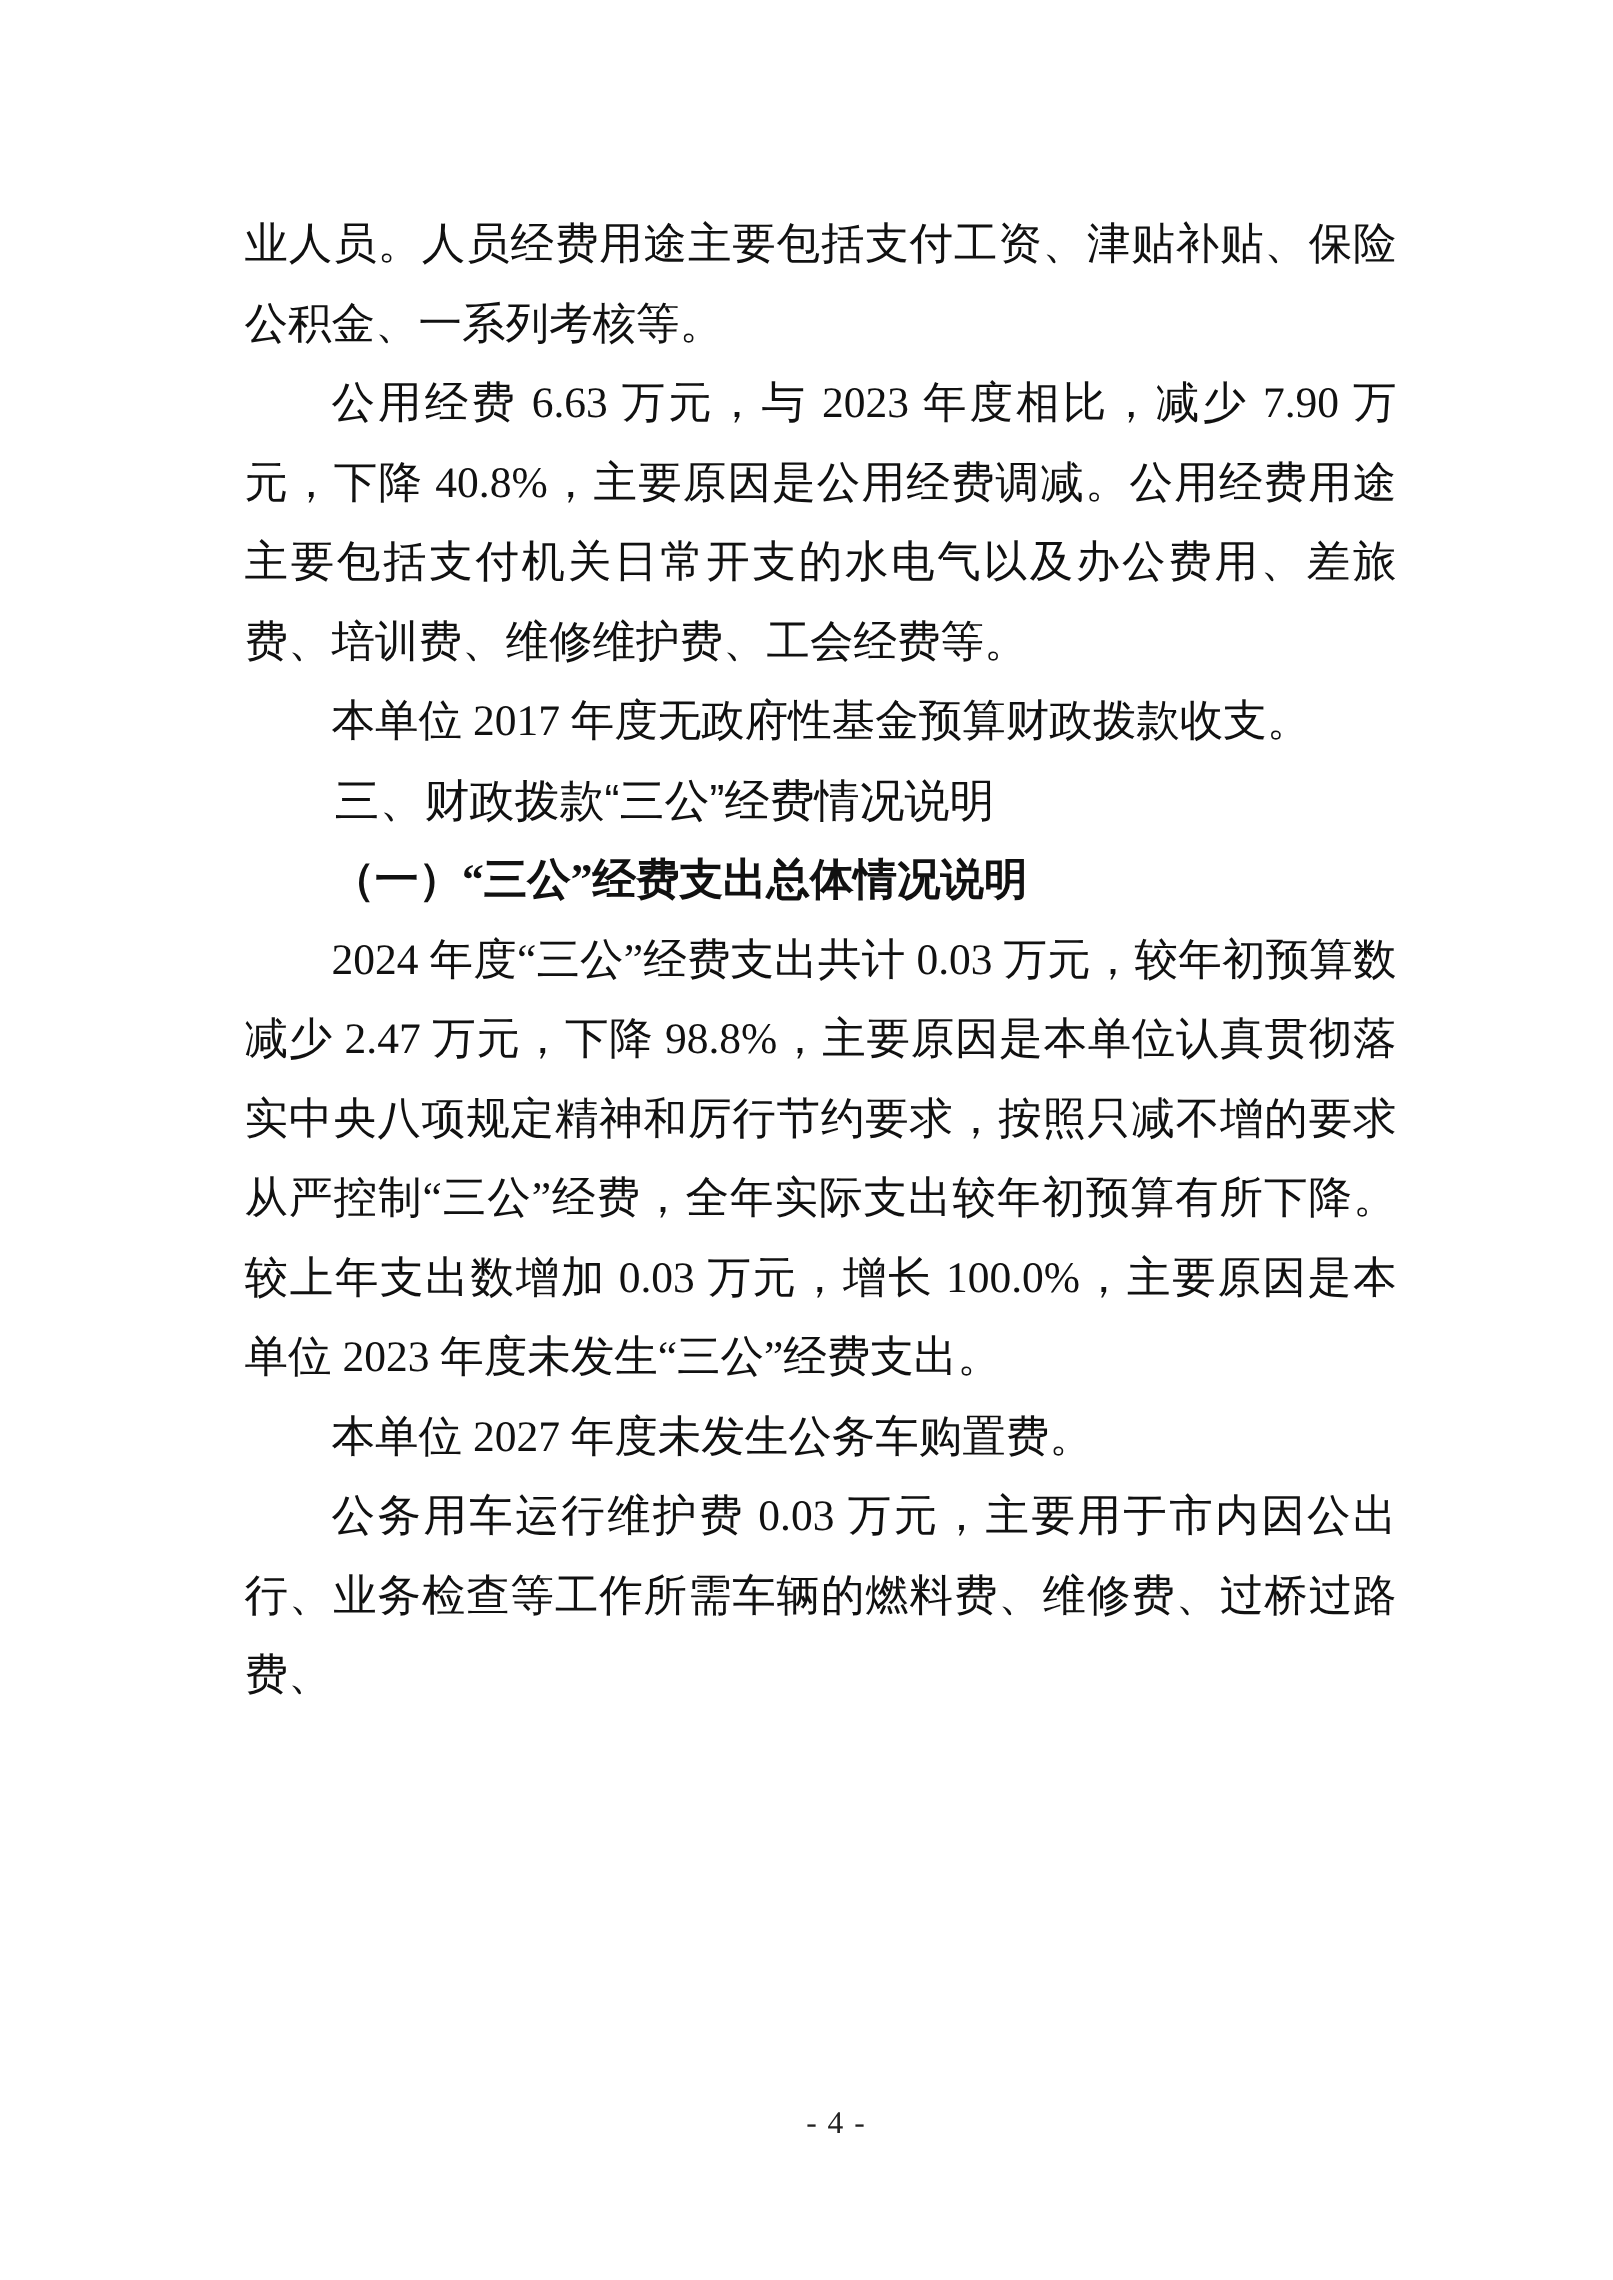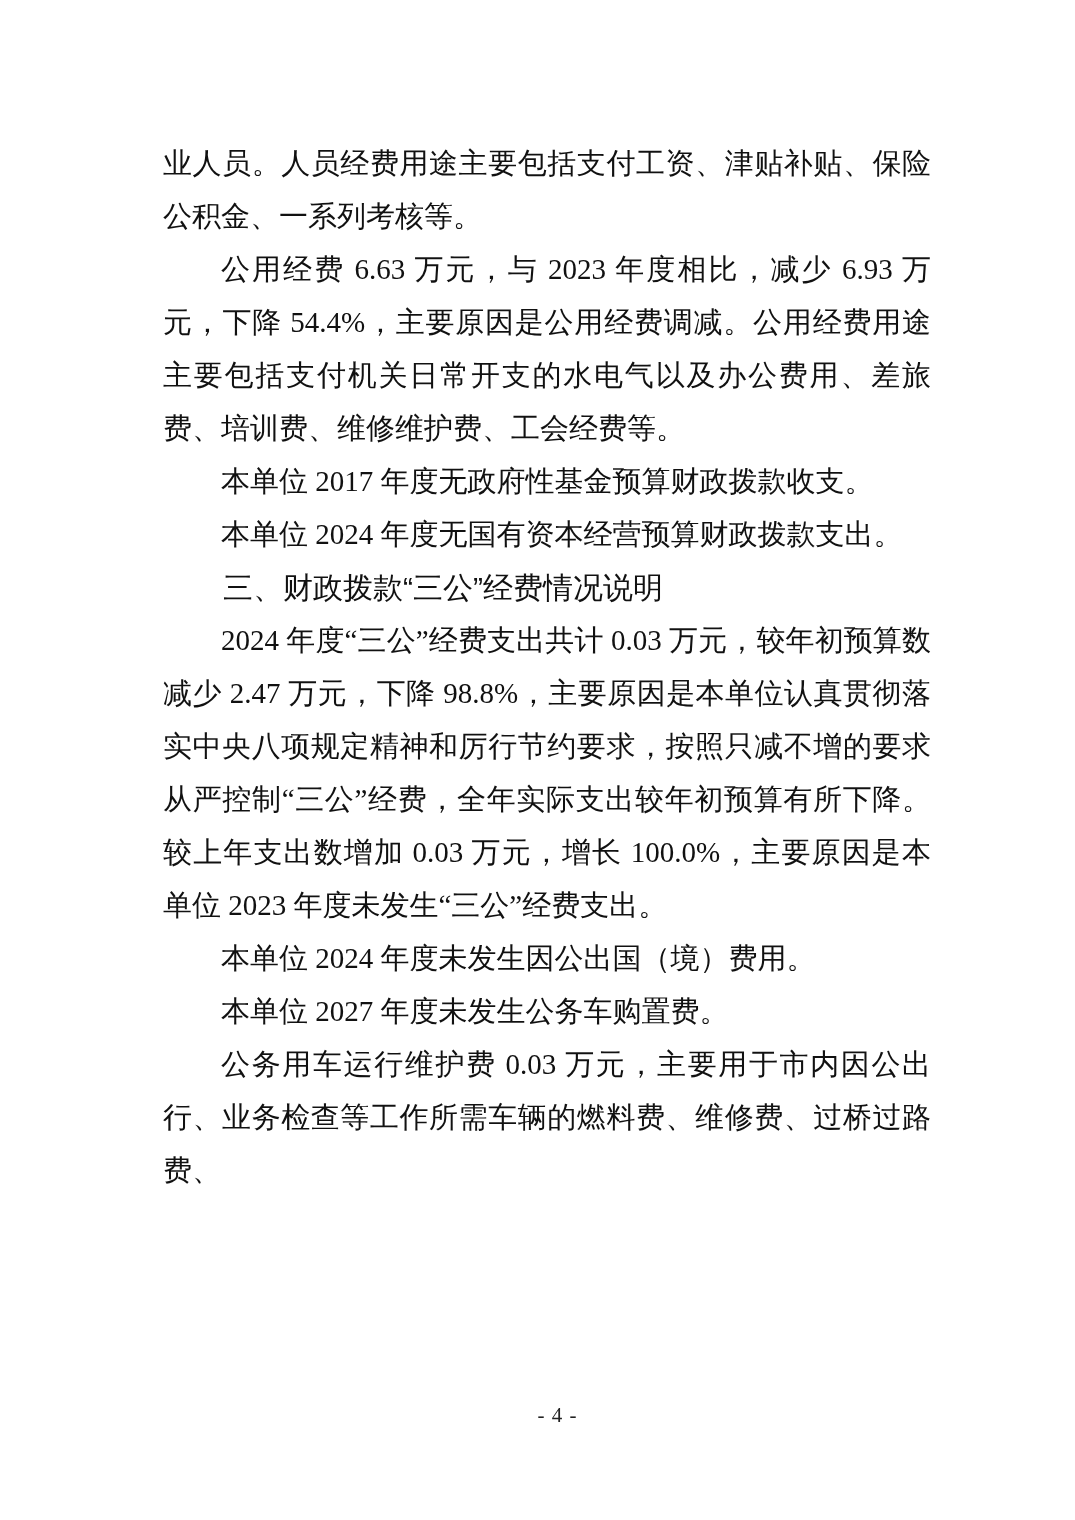--- a/index.html
+++ b/index.html
@@ -60,25 +60,24 @@
     color: #222222;
     letter-spacing: 1px;
   }
 </style>
 </head>
 <body>
 
 <div class="page">
   <div class="content">
     <p class="p-cont">业人员。人员经费用途主要包括支付工资、津贴补贴、保险公积金、一系列考核等。</p>
-    <p class="p-body">公用经费 6.63 万元，与 2023 年度相比，减少 6.93 万元，下降 54.4%，主要原因是公用经费调减。公用经费用途主要包括支付机关日常开支的水电气以及办公费用、差旅费、培训费、维修维护费、工会经费等。</p>
+    <p class="p-body">公用经费 6.63 万元，与 2023 年度相比，减少 7.90 万元，下降 40.8%，主要原因是公用经费调减。公用经费用途主要包括支付机关日常开支的水电气以及办公费用、差旅费、培训费、维修维护费、工会经费等。</p>
     <p class="p-body">本单位 2017 年度无政府性基金预算财政拨款收支。</p>
-    <p class="p-body">本单位 2024 年度无国有资本经营预算财政拨款支出。</p>
     <p class="h-hei">三、财政拨款“三公”经费情况说明</p>
+    <p class="h-kai">（一）“三公”经费支出总体情况说明</p>
     <p class="p-body">2024 年度“三公”经费支出共计 0.03 万元，较年初预算数减少 2.47 万元，下降 98.8%，主要原因是本单位认真贯彻落实中央八项规定精神和厉行节约要求，按照只减不增的要求从严控制“三公”经费，全年实际支出较年初预算有所下降。较上年支出数增加 0.03 万元，增长 100.0%，主要原因是本单位 2023 年度未发生“三公”经费支出。</p>
-    <p class="p-body">本单位 2024 年度未发生因公出国（境）费用。</p>
     <p class="p-body">本单位 2027 年度未发生公务车购置费。</p>
     <p class="p-body">公务用车运行维护费 0.03 万元，主要用于市内因公出行、业务检查等工作所需车辆的燃料费、维修费、过桥过路费、</p>
   </div>
   <div class="footer">
     <span>- 4 -</span>
   </div>
 </div>
 
 </body></html>

